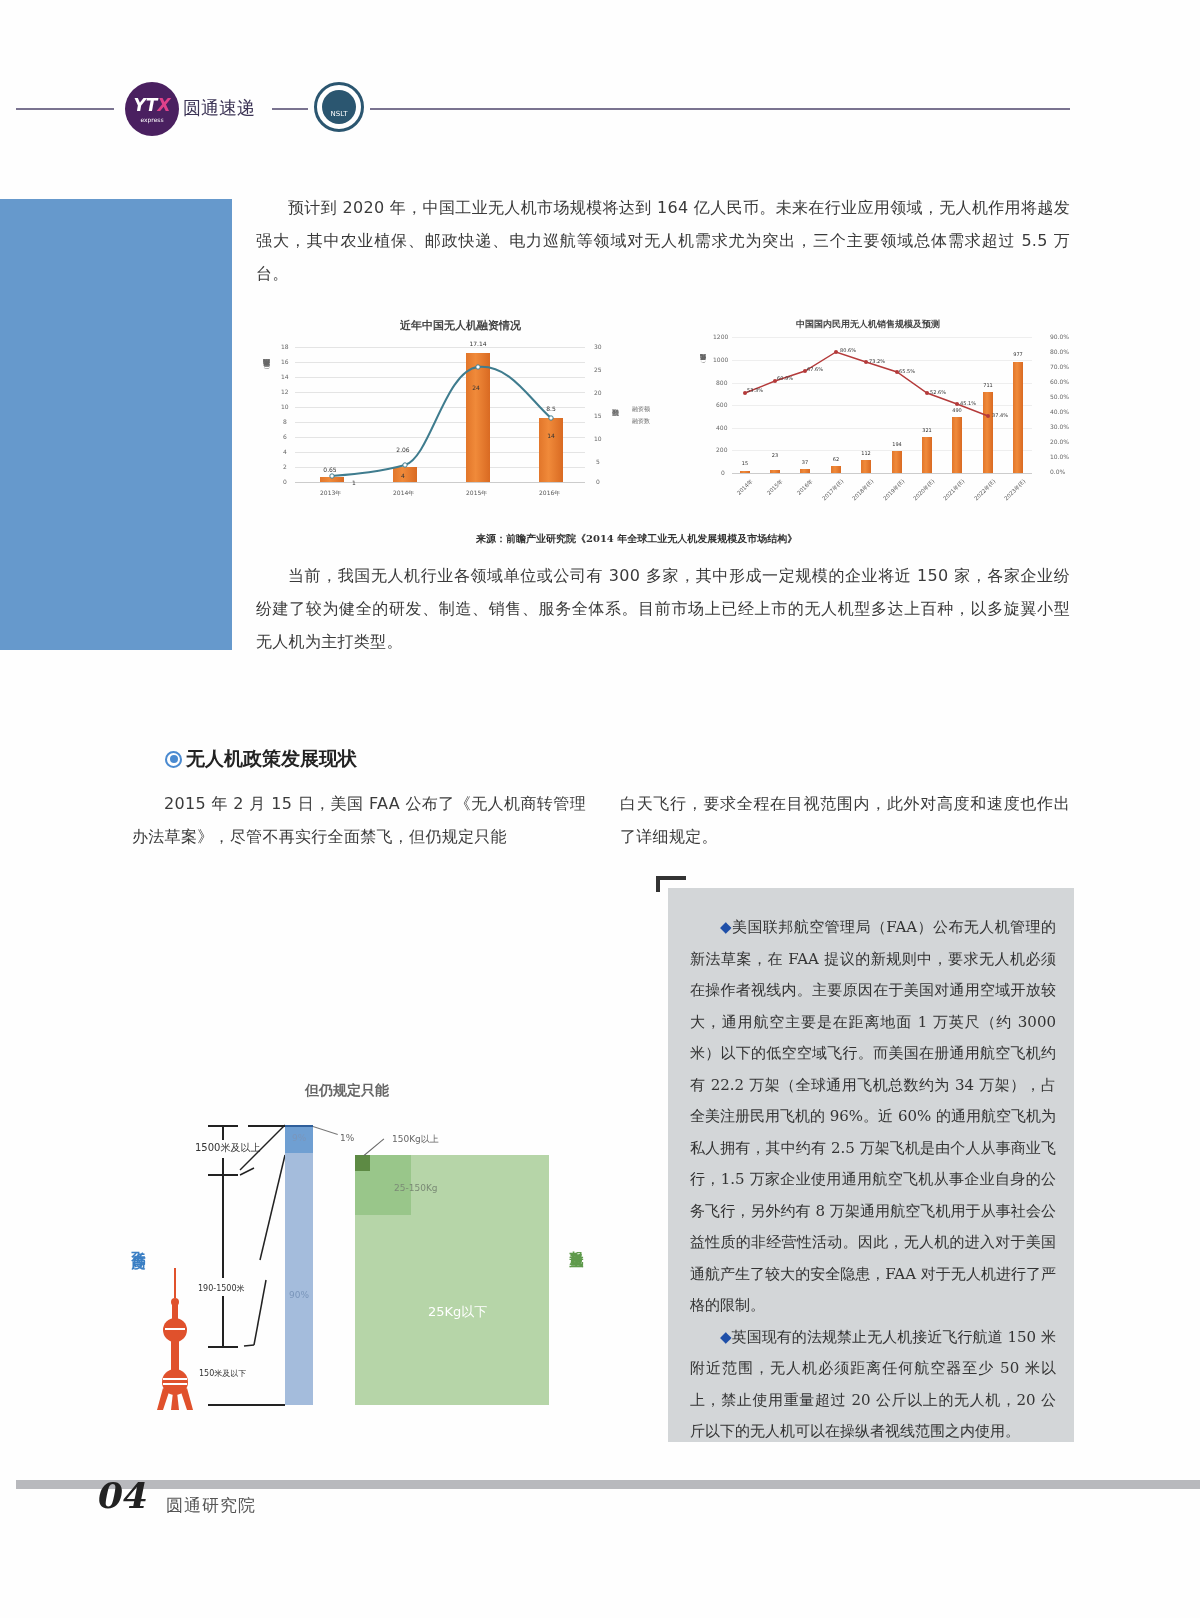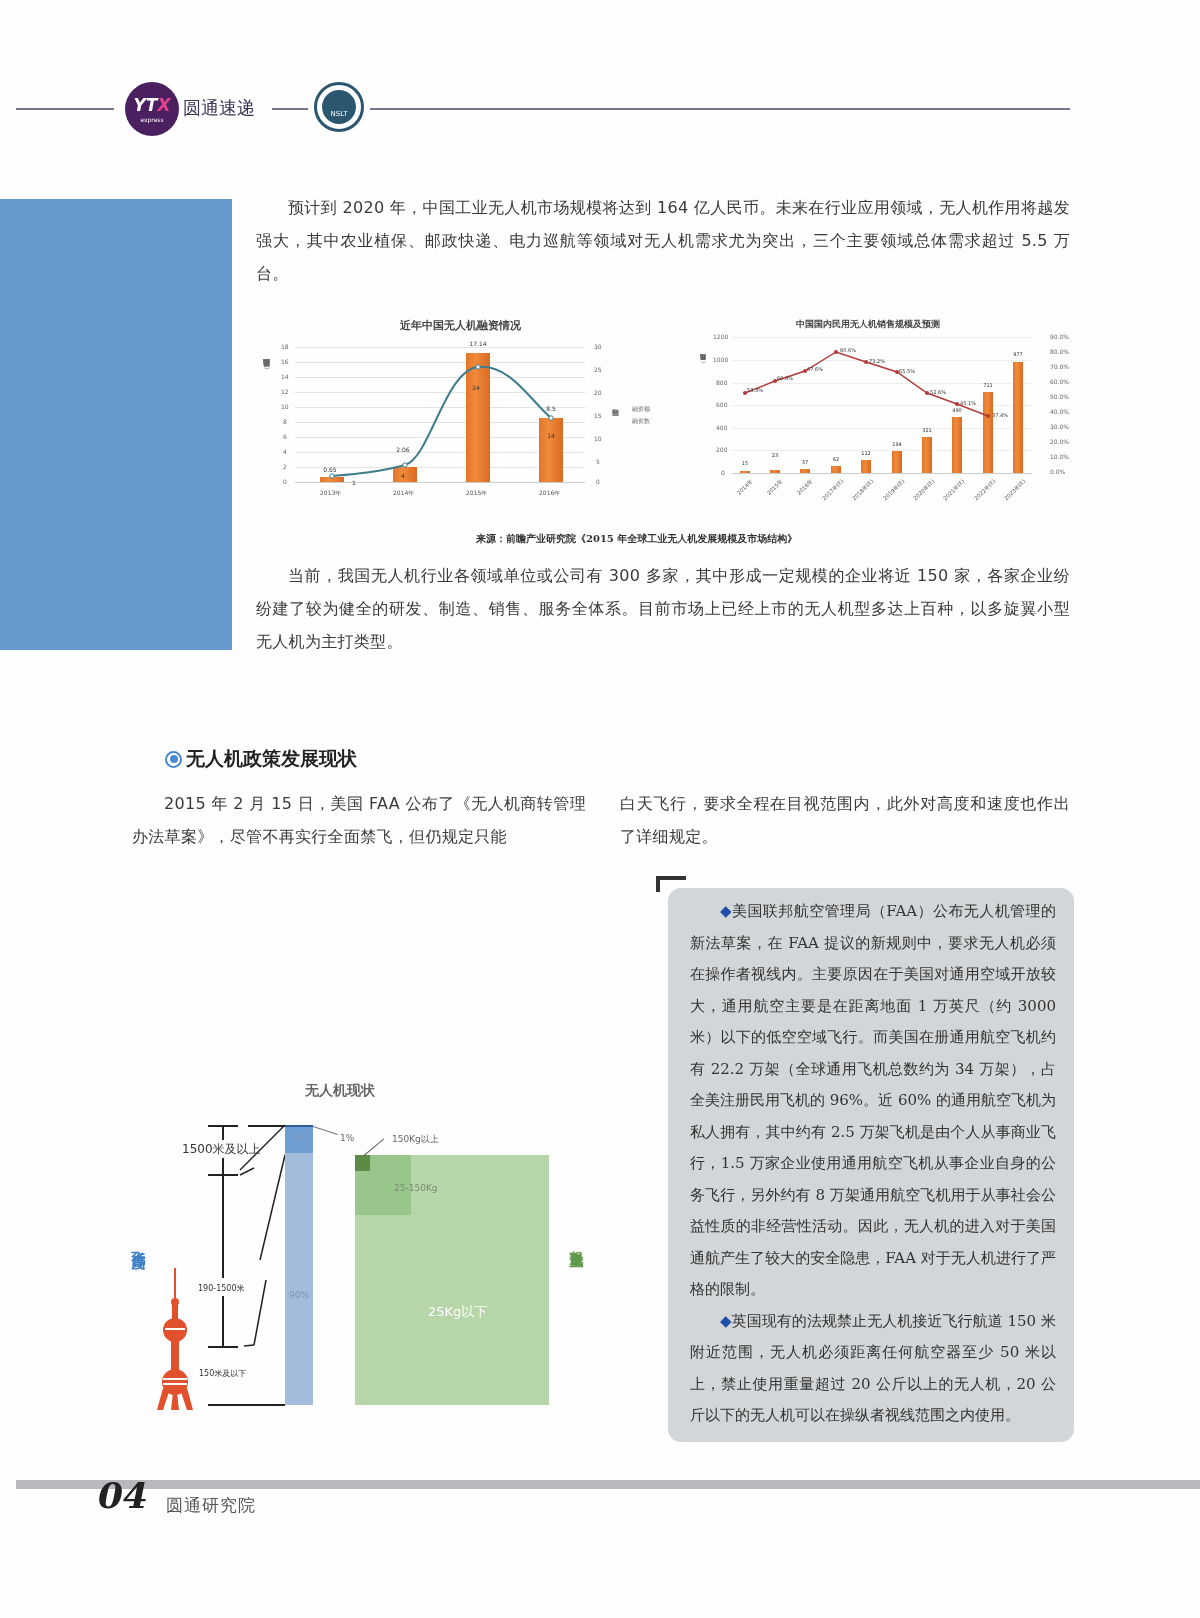--- a/index.html
+++ b/index.html
@@ -39,21 +39,21 @@
 
   .section-h { position: absolute; left: 165px; top: 746px; font-size: 19px; font-weight: bold; color: #222; display: flex; align-items: center; gap: 4px; }
   .radio-ico { width: 17px; height: 17px; border-radius: 50%; border: 2px solid #4a8ad0; display: inline-flex; align-items: center; justify-content: center; }
   .radio-ico::after { content: ""; width: 8px; height: 8px; border-radius: 50%; background: #4a8ad0; }
 
   .col-left { left: 132px; top: 787px; width: 454px; }
   .col-right-top { left: 620px; top: 787px; width: 450px; }
 
   .box-corner { position: absolute; left: 656px; top: 876px; width: 30px; height: 16px; border-top: 4px solid #333; border-left: 4px solid #333; }
   .gray-box { position: absolute; left: 668px; top: 888px; width: 406px; height: 554px; background: #d3d6d8;
-              padding: 8px 18px 0 22px; font-family: "DejaVu Serif", "Liberation Serif", serif; font-size: 15px; line-height: 31.5px; color: #333; text-align: justify; border-radius: 13px; }
+              padding: 24px 18px 0 22px; font-family: "DejaVu Serif", "Liberation Serif", serif; font-size: 15px; line-height: 31.5px; color: #333; text-align: justify; }
   .gray-box p { text-indent: 2em; }
   .diamond { color: #1e4fa8; }
 
   
   .diag-title { position: absolute; left: 305px; top: 1082px; font-size: 14px; font-weight: bold; color: #666; }
   .vtext { position: absolute; writing-mode: vertical-rl; font-weight: bold; font-size: 14px; letter-spacing: 1px; }
   .small-lbl { position: absolute; font-size: 9px; color: #333; white-space: nowrap; }
   .line { position: absolute; background: #222; }
 
   
@@ -229,21 +229,21 @@
     <span class="xlabel-rot" style="right:360px;top:478px;">2017年(E)</span>
     <span class="xlabel-rot" style="right:330px;top:478px;">2018年(E)</span>
     <span class="xlabel-rot" style="right:299px;top:478px;">2019年(E)</span>
     <span class="xlabel-rot" style="right:269px;top:478px;">2020年(E)</span>
     <span class="xlabel-rot" style="right:239px;top:478px;">2021年(E)</span>
     <span class="xlabel-rot" style="right:208px;top:478px;">2022年(E)</span>
     <span class="xlabel-rot" style="right:178px;top:478px;">2023年(E)</span>
   </div>
 </div>
 
-<div class="source">来源：前瞻产业研究院《2015 年全球工业无人机发展规模及市场结构》</div>
+<div class="source">来源：前瞻产业研究院《2014 年全球工业无人机发展规模及市场结构》</div>
 
 <div class="para" style="left:256px;top:559px;width:814px;">
   <p>当前，我国无人机行业各领域单位或公司有 300 多家，其中形成一定规模的企业将近 150 家，各家企业纷纷建了较为健全的研发、制造、销售、服务全体系。目前市场上已经上市的无人机型多达上百种，以多旋翼小型无人机为主打类型。</p>
 </div>
 
 <div class="section-h">
   <span class="radio-ico"></span>
   <span>无人机政策发展现状</span>
 </div>
 <div class="para col-left" style="position:absolute;">
@@ -253,21 +253,21 @@
   <p style="text-indent:0;">白天飞行，要求全程在目视范围内，此外对高度和速度也作出了详细规定。</p>
 </div>
 
 <div class="box-corner"></div>
 <div class="gray-box">
   <p><span class="diamond">◆</span><span>美国联邦航空管理局（FAA）公布无人机管理的新法草案，在 FAA 提议的新规则中，要求无人机必须在操作者视线内。主要原因在于美国对通用空域开放较大，通用航空主要是在距离地面 1 万英尺（约 3000 米）以下的低空空域飞行。而美国在册通用航空飞机约有 22.2 万架（全球通用飞机总数约为 34 万架），占全美注册民用飞机的 96%。近 60% 的通用航空飞机为私人拥有，其中约有 2.5 万架飞机是由个人从事商业飞行，1.5 万家企业使用通用航空飞机从事企业自身的公务飞行，另外约有 8 万架通用航空飞机用于从事社会公益性质的非经营性活动。因此，无人机的进入对于美国通航产生了较大的安全隐患，FAA 对于无人机进行了严格的限制。</span></p>
   <p><span class="diamond">◆</span><span>英国现有的法规禁止无人机接近飞行航道 150 米附近范围，无人机必须距离任何航空器至少 50 米以上，禁止使用重量超过 20 公斤以上的无人机，20 公斤以下的无人机可以在操纵者视线范围之内使用。</span></p>
 </div>
 
 <div>
-  <div class="diag-title">无人机现状</div>
+  <div class="diag-title">但仍规定只能</div>
   <div class="vtext" style="left:130px;top:1240px;color:#3b7fc4;">飞行高度</div>
   <div class="vtext" style="left:568px;top:1240px;color:#5f9a4c;">起飞重量</div>
 
   <svg class="abs" style="left:155px;top:1268px;" width="40" height="142" viewBox="0 0 40 142">
     <g fill="#e0512c">
       <rect x="19" y="0" width="2" height="30"></rect>
       <circle cx="20" cy="34" r="4"></circle>
       <rect x="17" y="36" width="6" height="16"></rect>
       <circle cx="20" cy="62" r="12"></circle>
       <rect x="16" y="72" width="8" height="34"></rect>
@@ -277,21 +277,21 @@
       <polygon points="18,124 16,142 24,142 22,124"></polygon>
     </g>
     <rect x="10" y="60" width="20" height="2" fill="#fff"></rect>
     <rect x="8" y="110" width="24" height="2" fill="#fff"></rect>
     <rect x="8" y="115" width="24" height="2" fill="#fff"></rect>
   </svg>
 
   <div class="line" style="left:208px;top:1125px;width:30px;height:1.5px;"></div>
   <div class="line" style="left:248px;top:1125px;width:37px;height:1.5px;"></div>
   <div class="line" style="left:222px;top:1125px;width:1.5px;height:15px;"></div>
-  <div class="small-lbl" style="left:182px;top:1141px;font-size:12px;">1500米及以上</div>
+  <div class="small-lbl" style="left:195px;top:1141px;font-size:10px;">1500米及以上</div>
   <div class="line" style="left:208px;top:1174px;width:30px;height:1.5px;"></div>
   <div class="line" style="left:222px;top:1158px;width:1.5px;height:120px;"></div>
   <div class="small-lbl" style="left:198px;top:1283px;font-size:8px;background:#fefefe;">190-1500米</div>
   <div class="line" style="left:222px;top:1296px;width:1.5px;height:50px;"></div>
   <div class="line" style="left:208px;top:1346px;width:30px;height:1.5px;"></div>
   <div class="small-lbl" style="left:199px;top:1368px;font-size:8px;">150米及以下</div>
   <div class="line" style="left:208px;top:1404px;width:77px;height:1.5px;"></div>
   <svg class="abs" style="left:230px;top:1120px;" width="60" height="240">
     <line x1="10" y1="50" x2="55" y2="5" stroke="#222" stroke-width="1.5"></line>
     <line x1="10" y1="55" x2="24" y2="48" stroke="#222" stroke-width="1.5"></line>

